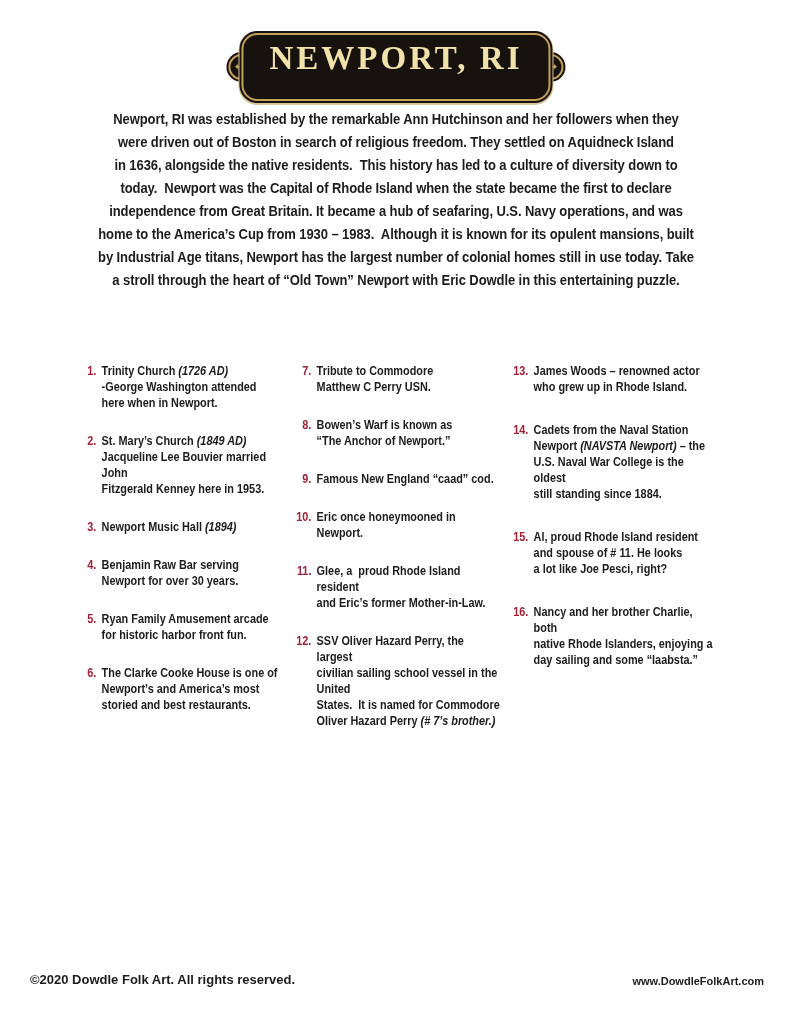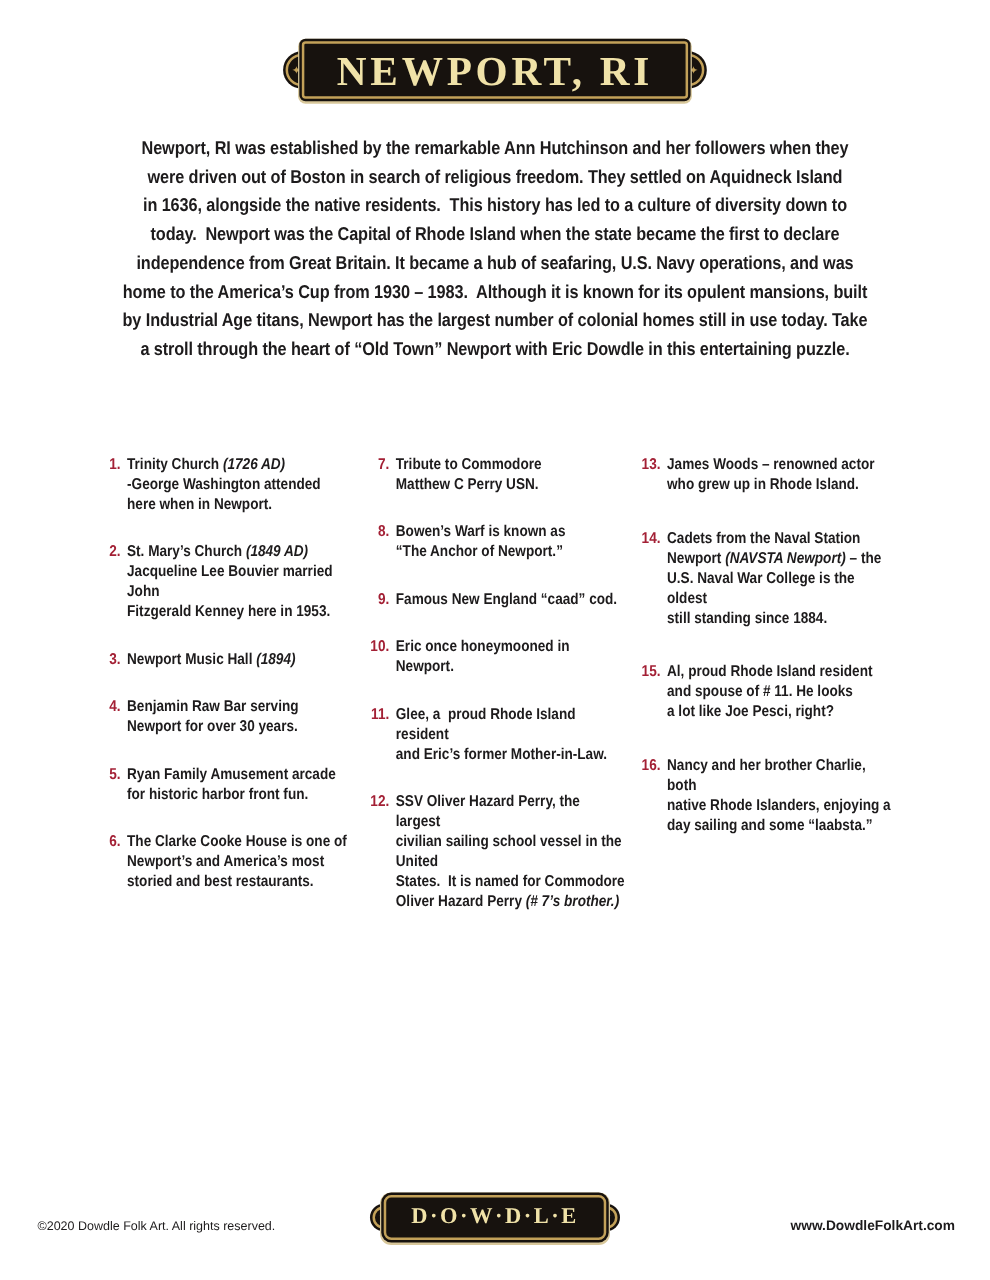--- a/index.html
+++ b/index.html
@@ -13,22 +13,22 @@
 
   
   .badge-wrap{position:absolute;left:50%;transform:translateX(-50%);}
   .badge-wrap.header{top:33px;}
   .badge-wrap.footerlogo{bottom:32px;}
   .plaque{
     position:relative;z-index:1;
     background:var(--badge-bg,#17120e);
     border:2px solid var(--badge-border,#c3a159);
     box-shadow:0 0 0 2px var(--badge-bg,#17120e), 0 1px 0 3px #d8c79a;
-    border-radius:3px;
-    padding:5px 26px 0;
+    border-radius:16px;
+    padding:5px 26px 22px;
     text-align:center;
     white-space:nowrap;
   }
   .plaque-text{
     font-family:"Liberation Serif", serif;
     font-weight:bold;
     font-size:33px;
     letter-spacing:3px;
     color:var(--badge-text,#f0e2a8);
   }
@@ -78,21 +78,21 @@
   .poi-col.c3{left:511px;}
   .item{display:flex;margin-bottom:22px;font-size:12.5px;font-weight:bold;line-height:16px;}
   .poi-col.c3 .item{margin-bottom:27px;}
   .num{
     flex:0 0 20px;text-align:right;margin-right:6px;
     color:var(--number,#a32035);
   }
   .item-text{white-space:pre-wrap;}
 
   
-  .copyright{position:absolute;left:30px;bottom:37px;font-size:10px;font-weight:normal;}
+  .copyright{position:absolute;left:30px;bottom:37px;font-size:13px;font-weight:bold;}
   .website{position:absolute;right:28px;bottom:37px;font-size:11px;font-weight:bold;}
 </style>
 </head>
 <body>
 
 <div class="page">
 
   <div class="badge-wrap header">
     <span class="cap cap-left">
       <span>✦</span>
@@ -206,27 +206,16 @@
           <span class="num">16.</span>
           <span class="item-text"><span>Nancy and her brother Charlie, both
 native Rhode Islanders, enjoying a
 day sailing and some “laabsta.”</span></span>
         </div>
       </div>
   </div>
 
   <span class="copyright">©2020 Dowdle Folk Art. All rights reserved.</span>
 
-  <div class="badge-wrap footerlogo">
-    <span class="cap cap-left">
-      <span>✦</span>
-    </span>
-    <div class="plaque">
-      <span class="plaque-text">D·O·W·D·L·E</span>
-    </div>
-    <span class="cap cap-right">
-      <span>✦</span>
-    </span>
-  </div>
 
   <span class="website">www.DowdleFolkArt.com</span>
 
 </div>
 
 </body></html>

